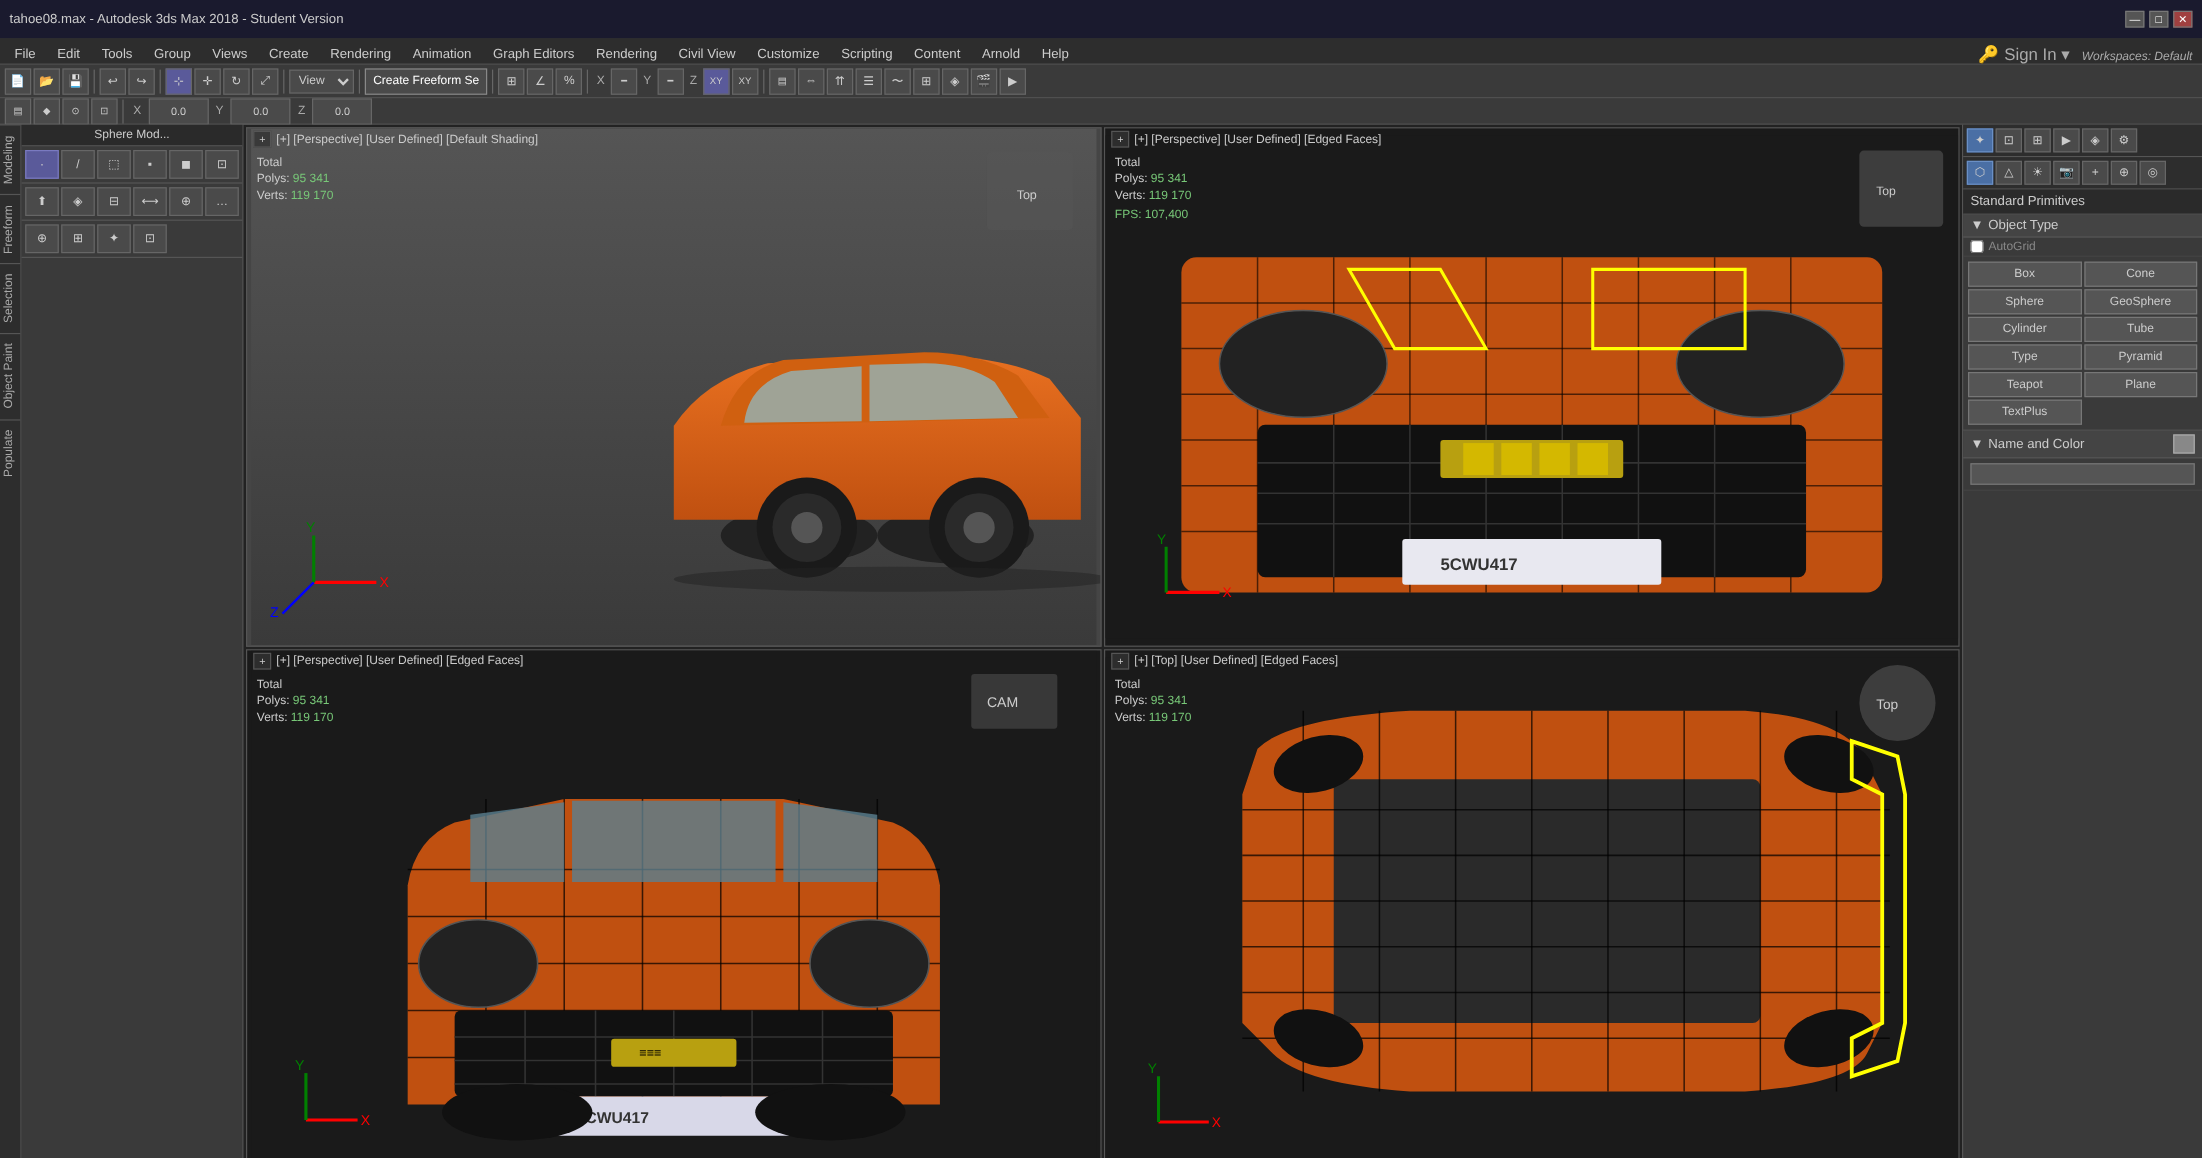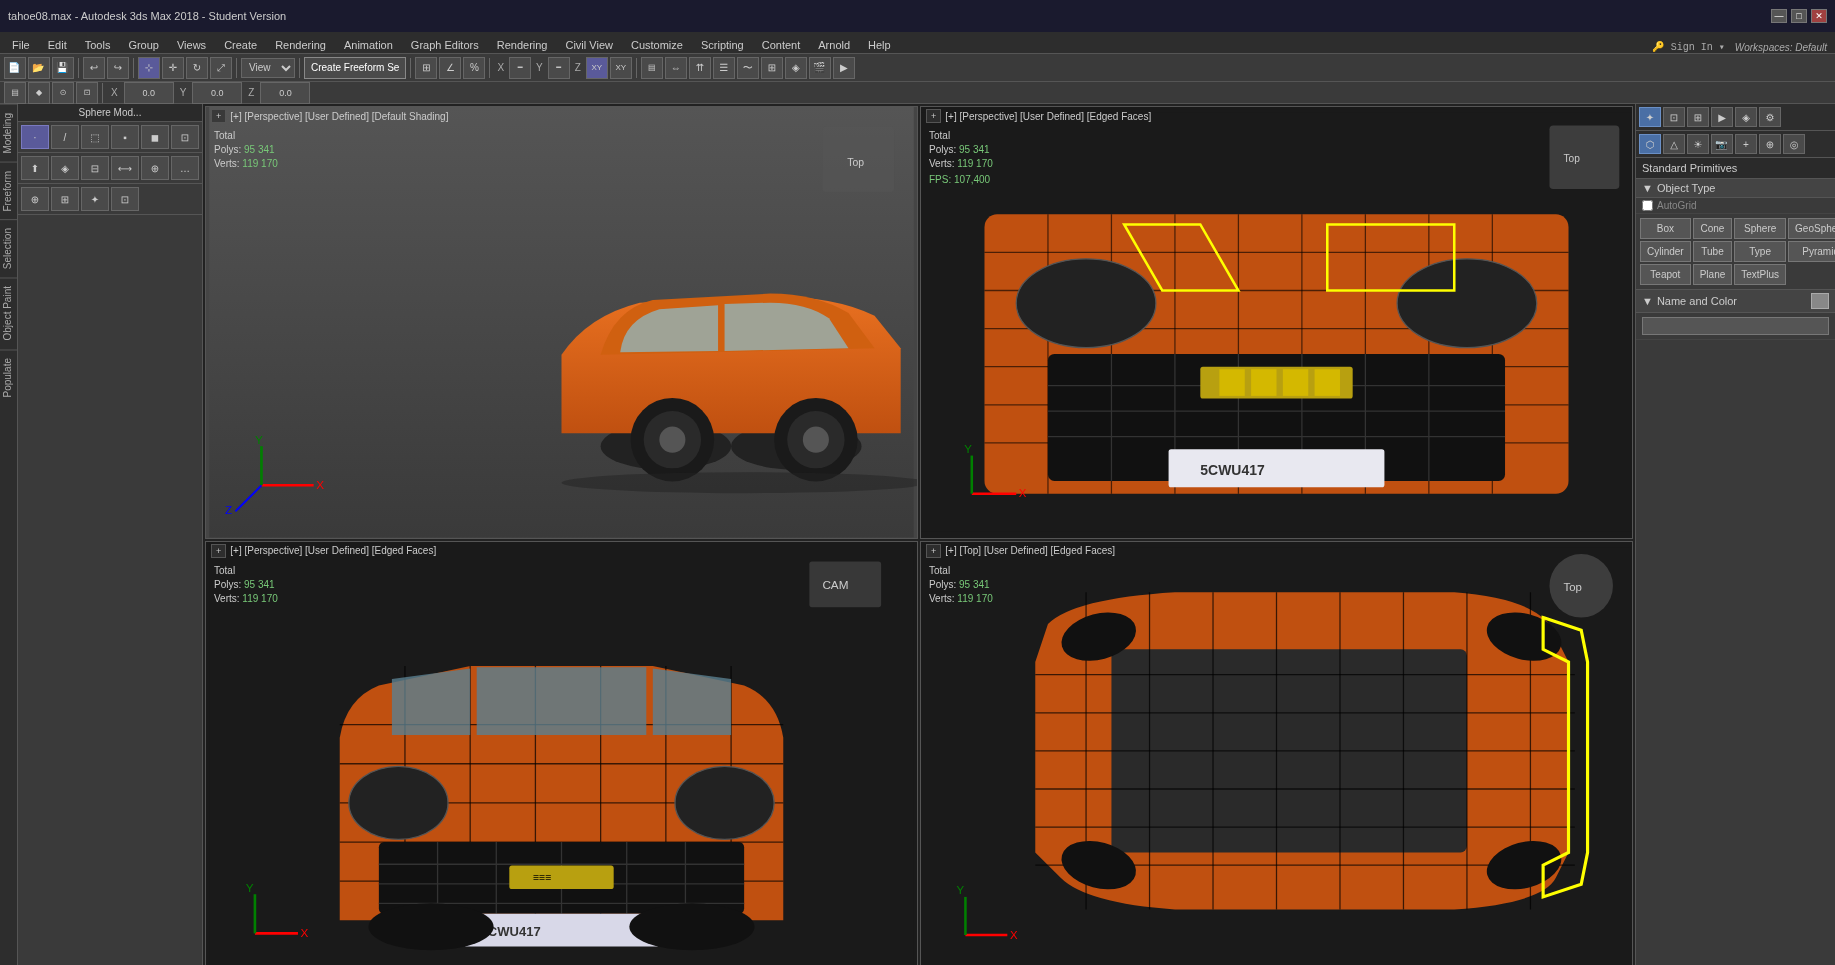--- a/index.html
+++ b/index.html
@@ -293,21 +293,21 @@
 
     .rp-autogrid {
       color: #888;
       font-size: 10px;
       padding: 2px 6px;
       border-bottom: 1px solid #444;
     }
 
     .rp-grid {
       display: grid;
-      grid-template-columns: 1fr 1fr 1fr 1fr;
+      grid-template-columns: 1fr 1fr;
       gap: 2px;
       padding: 4px;
       border-bottom: 1px solid #555;
     }
     .rp-btn {
       background: #555;
       border: 1px solid #777;
       color: #ccc;
       font-size: 10px;
       padding: 4px 6px;
@@ -377,21 +377,21 @@
   <span class="menu-item">Animation</span>
   <span class="menu-item">Graph Editors</span>
   <span class="menu-item">Rendering</span>
   <span class="menu-item">Civil View</span>
   <span class="menu-item">Customize</span>
   <span class="menu-item">Scripting</span>
   <span class="menu-item">Content</span>
   <span class="menu-item">Arnold</span>
   <span class="menu-item">Help</span>
   <div style="flex:1"></div>
-  <span style="font-size:10px;color:#aaa;padding:0 4px;font-family:Liberation Mono, monospace;">🔑 Sign In ▾</span>
+  <span style="font-size:14px;color:#aaa;padding:0 4px;">🔑 Sign In ▾</span>
   <span style="font-size:10px;color:#aaa;padding:0 4px;font-style:italic;">Workspaces: Default</span>
 </div>
 
 <div id="toolbar">
   <div class="tb-icon">📄</div>
   <div class="tb-icon">📂</div>
   <div class="tb-icon">💾</div>
   <div class="tb-separator"></div>
   <div class="tb-icon">↩</div>
   <div class="tb-icon">↪</div>

